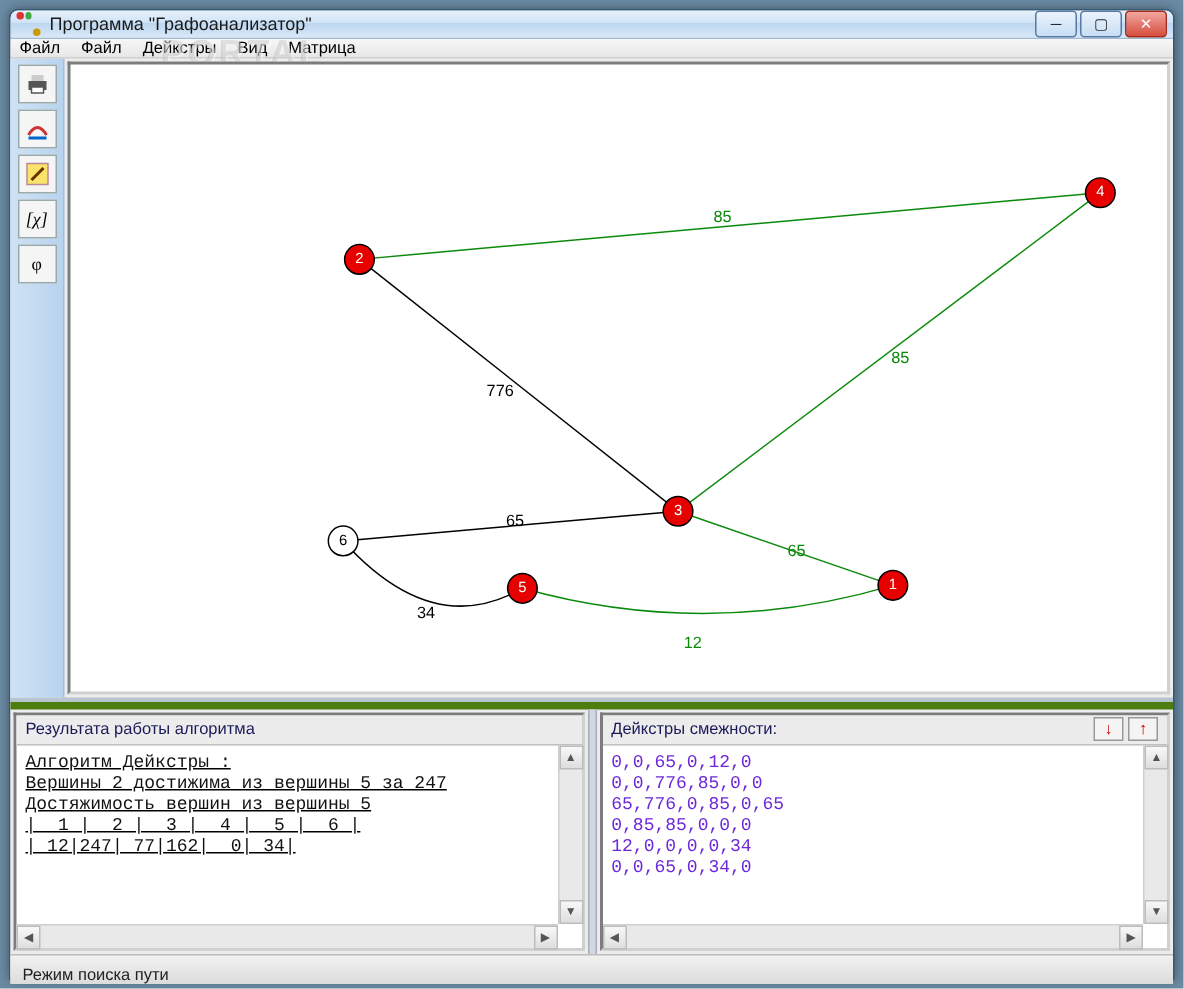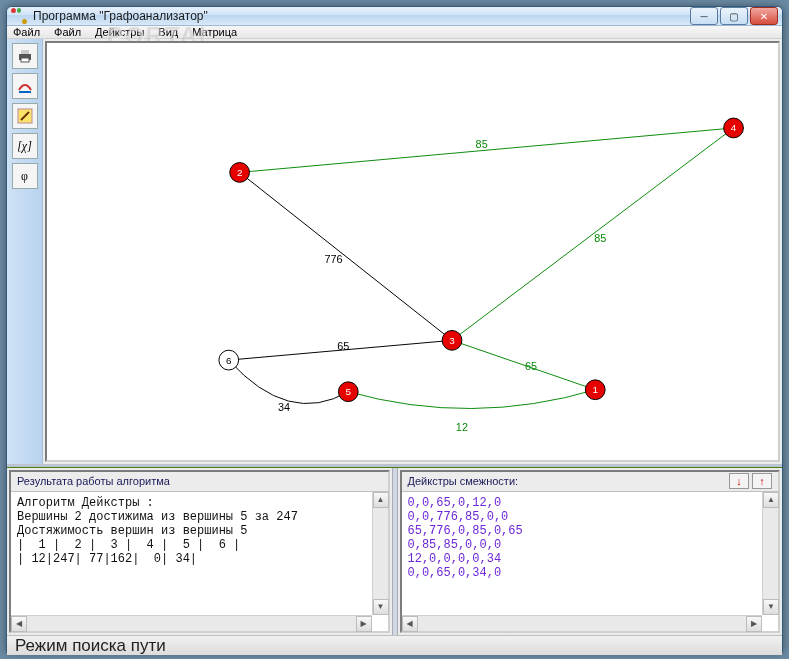--- a/index.html
+++ b/index.html
@@ -101,21 +101,21 @@
   .canvas-wrap {
     flex:1; position:relative;
     background:#fff;
     border: 2px inset #d0d0d0;
     margin: 2px;
   }
   .canvas-wrap svg { width:100%; height:100%; }
   .lower {
     height: 168px;
     display:flex;
-    border-top:1px solid #4d7c0f;
+    border-top:5px solid #4d7c0f;
   }
   .panel {
     flex:1;
     display:flex; flex-direction:column;
     background:#fff;
     border:2px inset #d0d0d0;
     margin:2px;
     min-width:0;
   }
   .panel-header {
@@ -141,23 +141,23 @@
     font-family: "Courier New", monospace;
     font-size:12px;
     color:#111;
     white-space:pre;
   }
   .panel-body.matrix { color:#6d28d9; white-space:pre-line; }
   .statusbar {
     height:20px;
     background: linear-gradient(#f1f1f1,#dcdcdc);
     border-top:1px solid #bdbdbd;
-    display:flex; align-items:flex-start;
+    display:flex; align-items:flex-end;
     padding:0 8px;
-    font-size:17px; color:#222;
+    font-size:11px; color:#222;
   }
   .vsplit {
     width:6px; background:#d0d8e2; cursor:col-resize;
     border-left:1px solid #aab; border-right:1px solid #aab;
   }
   .scrollbar-v {
     position:absolute; right:0; top:0; bottom:16px; width:16px;
     background:#e9e9e9; border-left:1px solid #cfcfcf;
   }
   .scrollbar-h {
@@ -265,21 +265,21 @@
             <text x="184" y="320" class="node-label dark">6</text>
           </svg>
       </div>
     </div>
 
     <div class="lower">
       <div class="panel">
         <div class="panel-header">
           <span>Результата работы алгоритма</span>
         </div>
-        <div style="position:relative; flex:1;">
+        <div style="position:relative; flex:1;text-decoration:underline;">
           <div class="panel-body" id="results-body">Алгоритм Дейкстры :
 Вершины 2 достижима из вершины 5 за 247
 Достяжимость вершин из вершины 5
 |  1 |  2 |  3 |  4 |  5 |  6 |
 | 12|247| 77|162|  0| 34|</div>
           <div class="scrollbar-v">
             <div class="sb-btn" style="top:0">▲</div>
             <div class="sb-btn" style="bottom:0">▼</div>
           </div>
           <div class="scrollbar-h">

